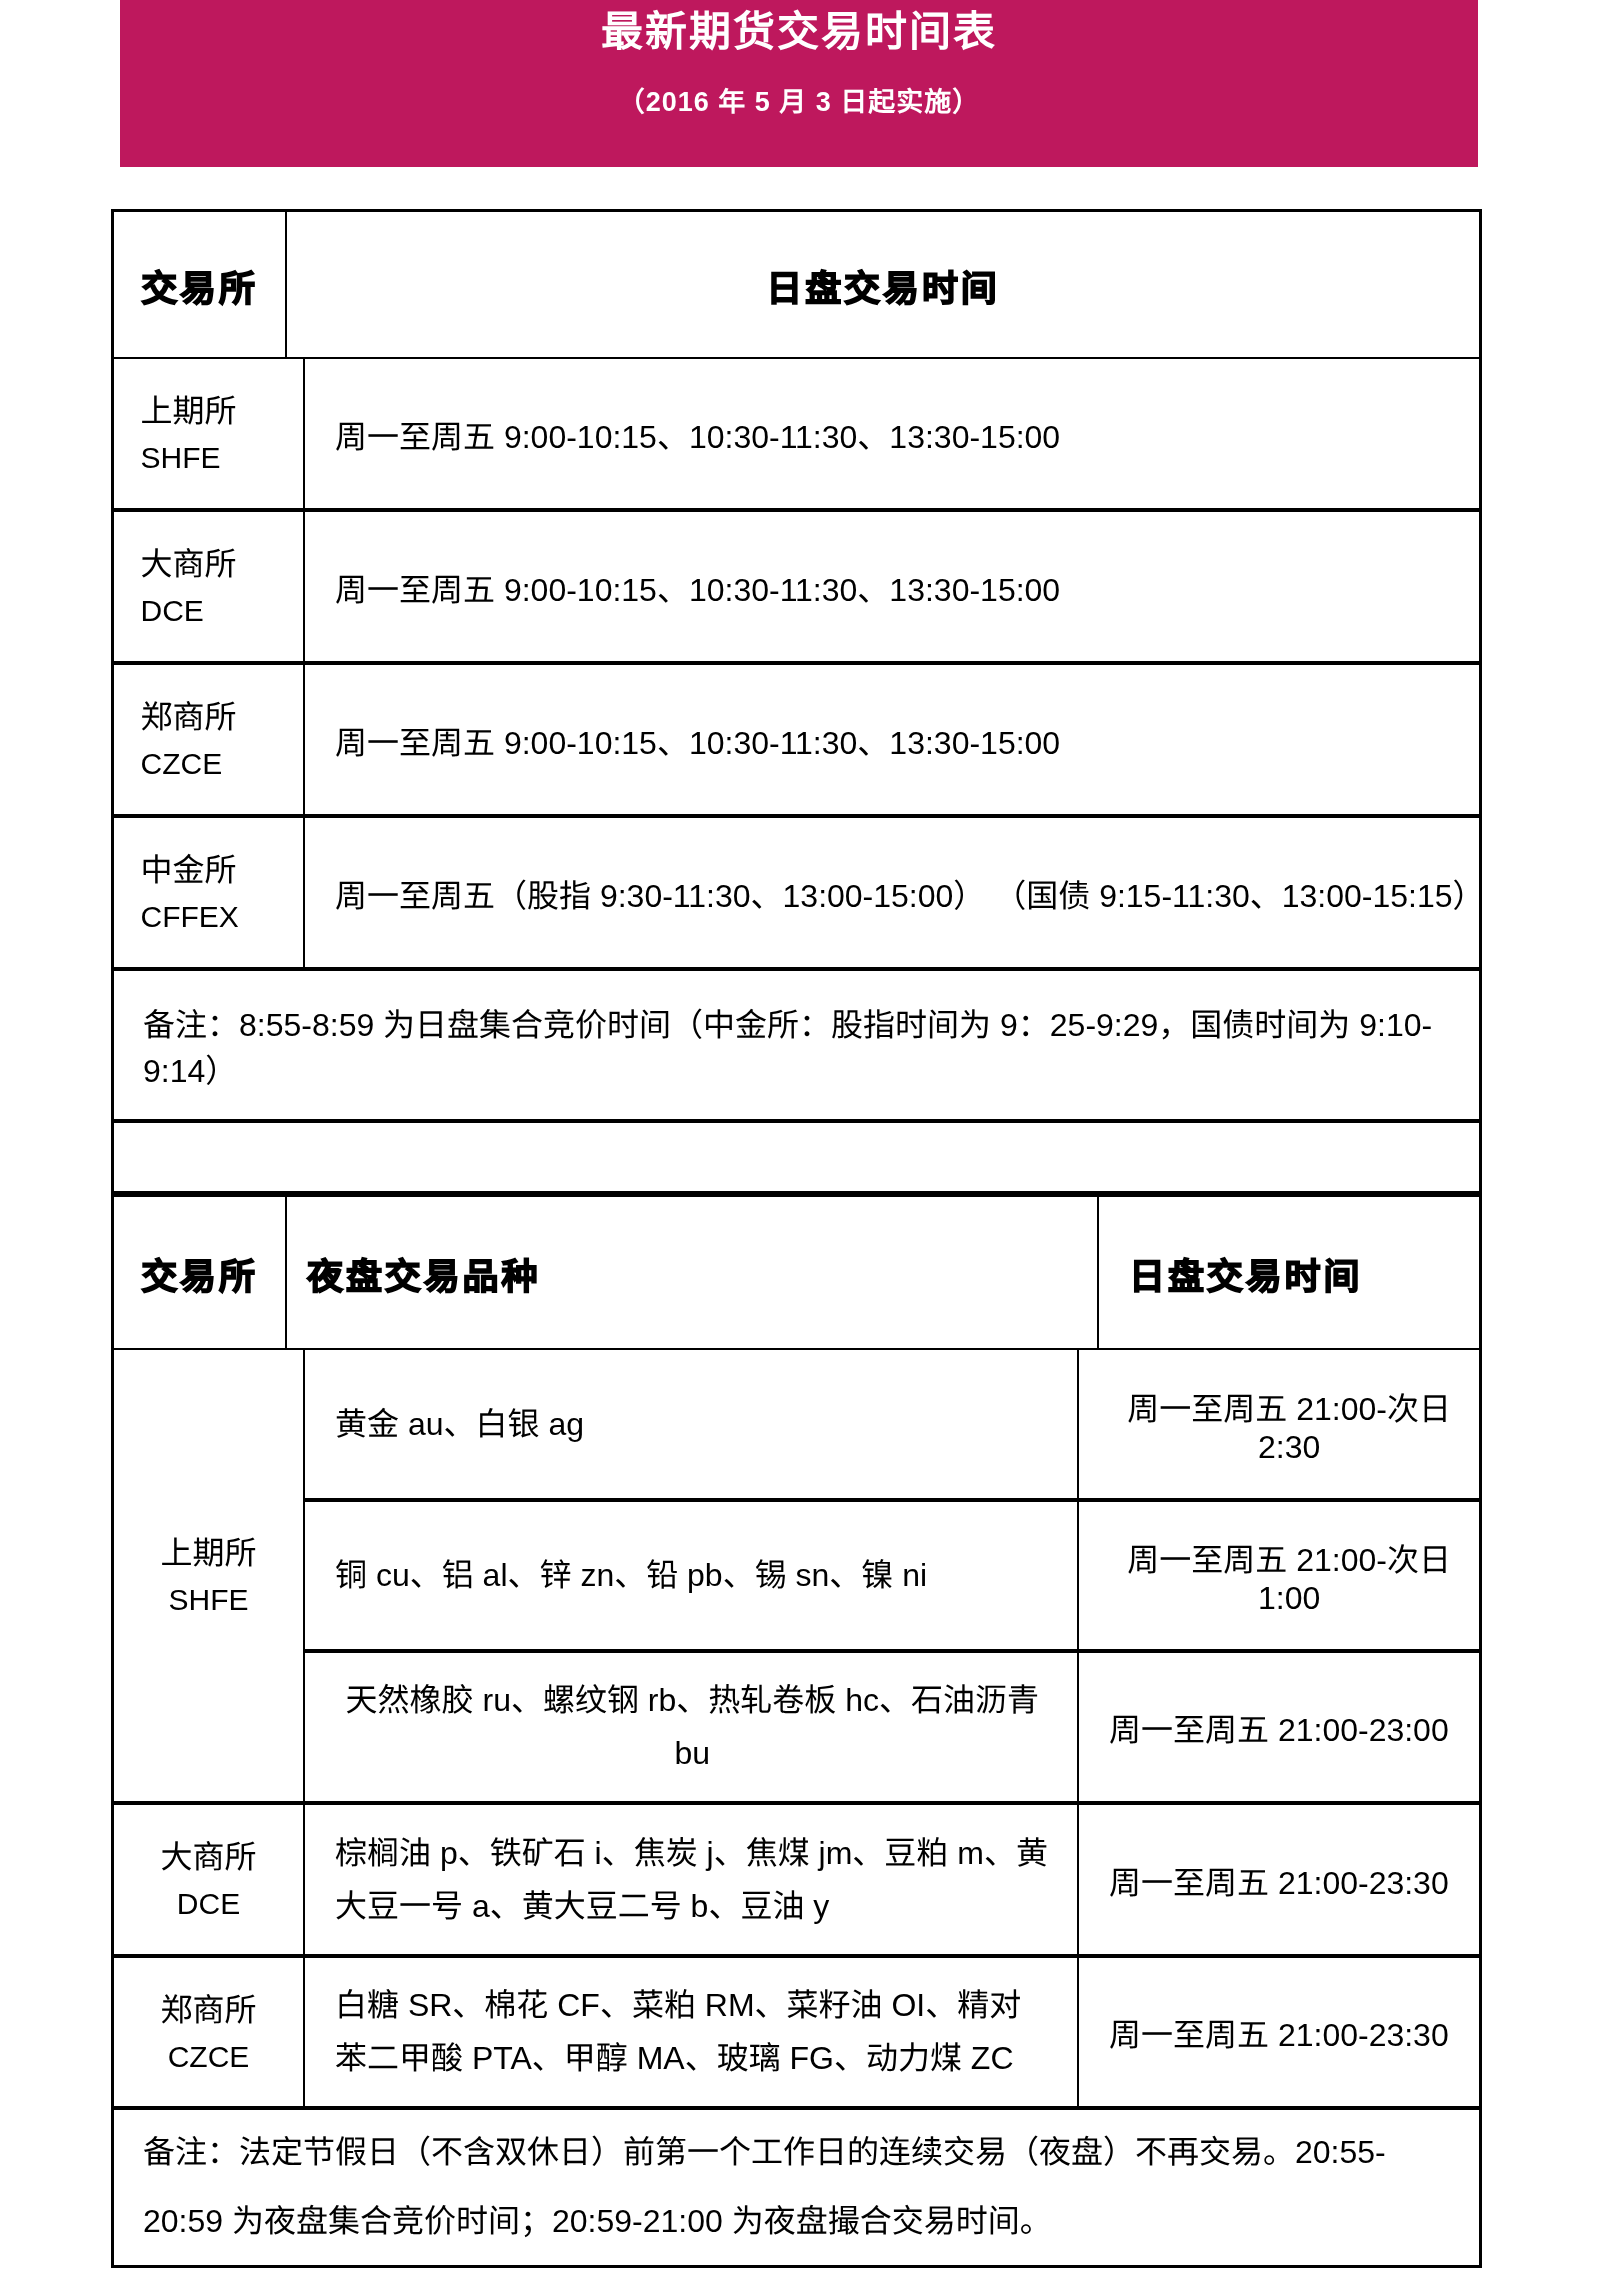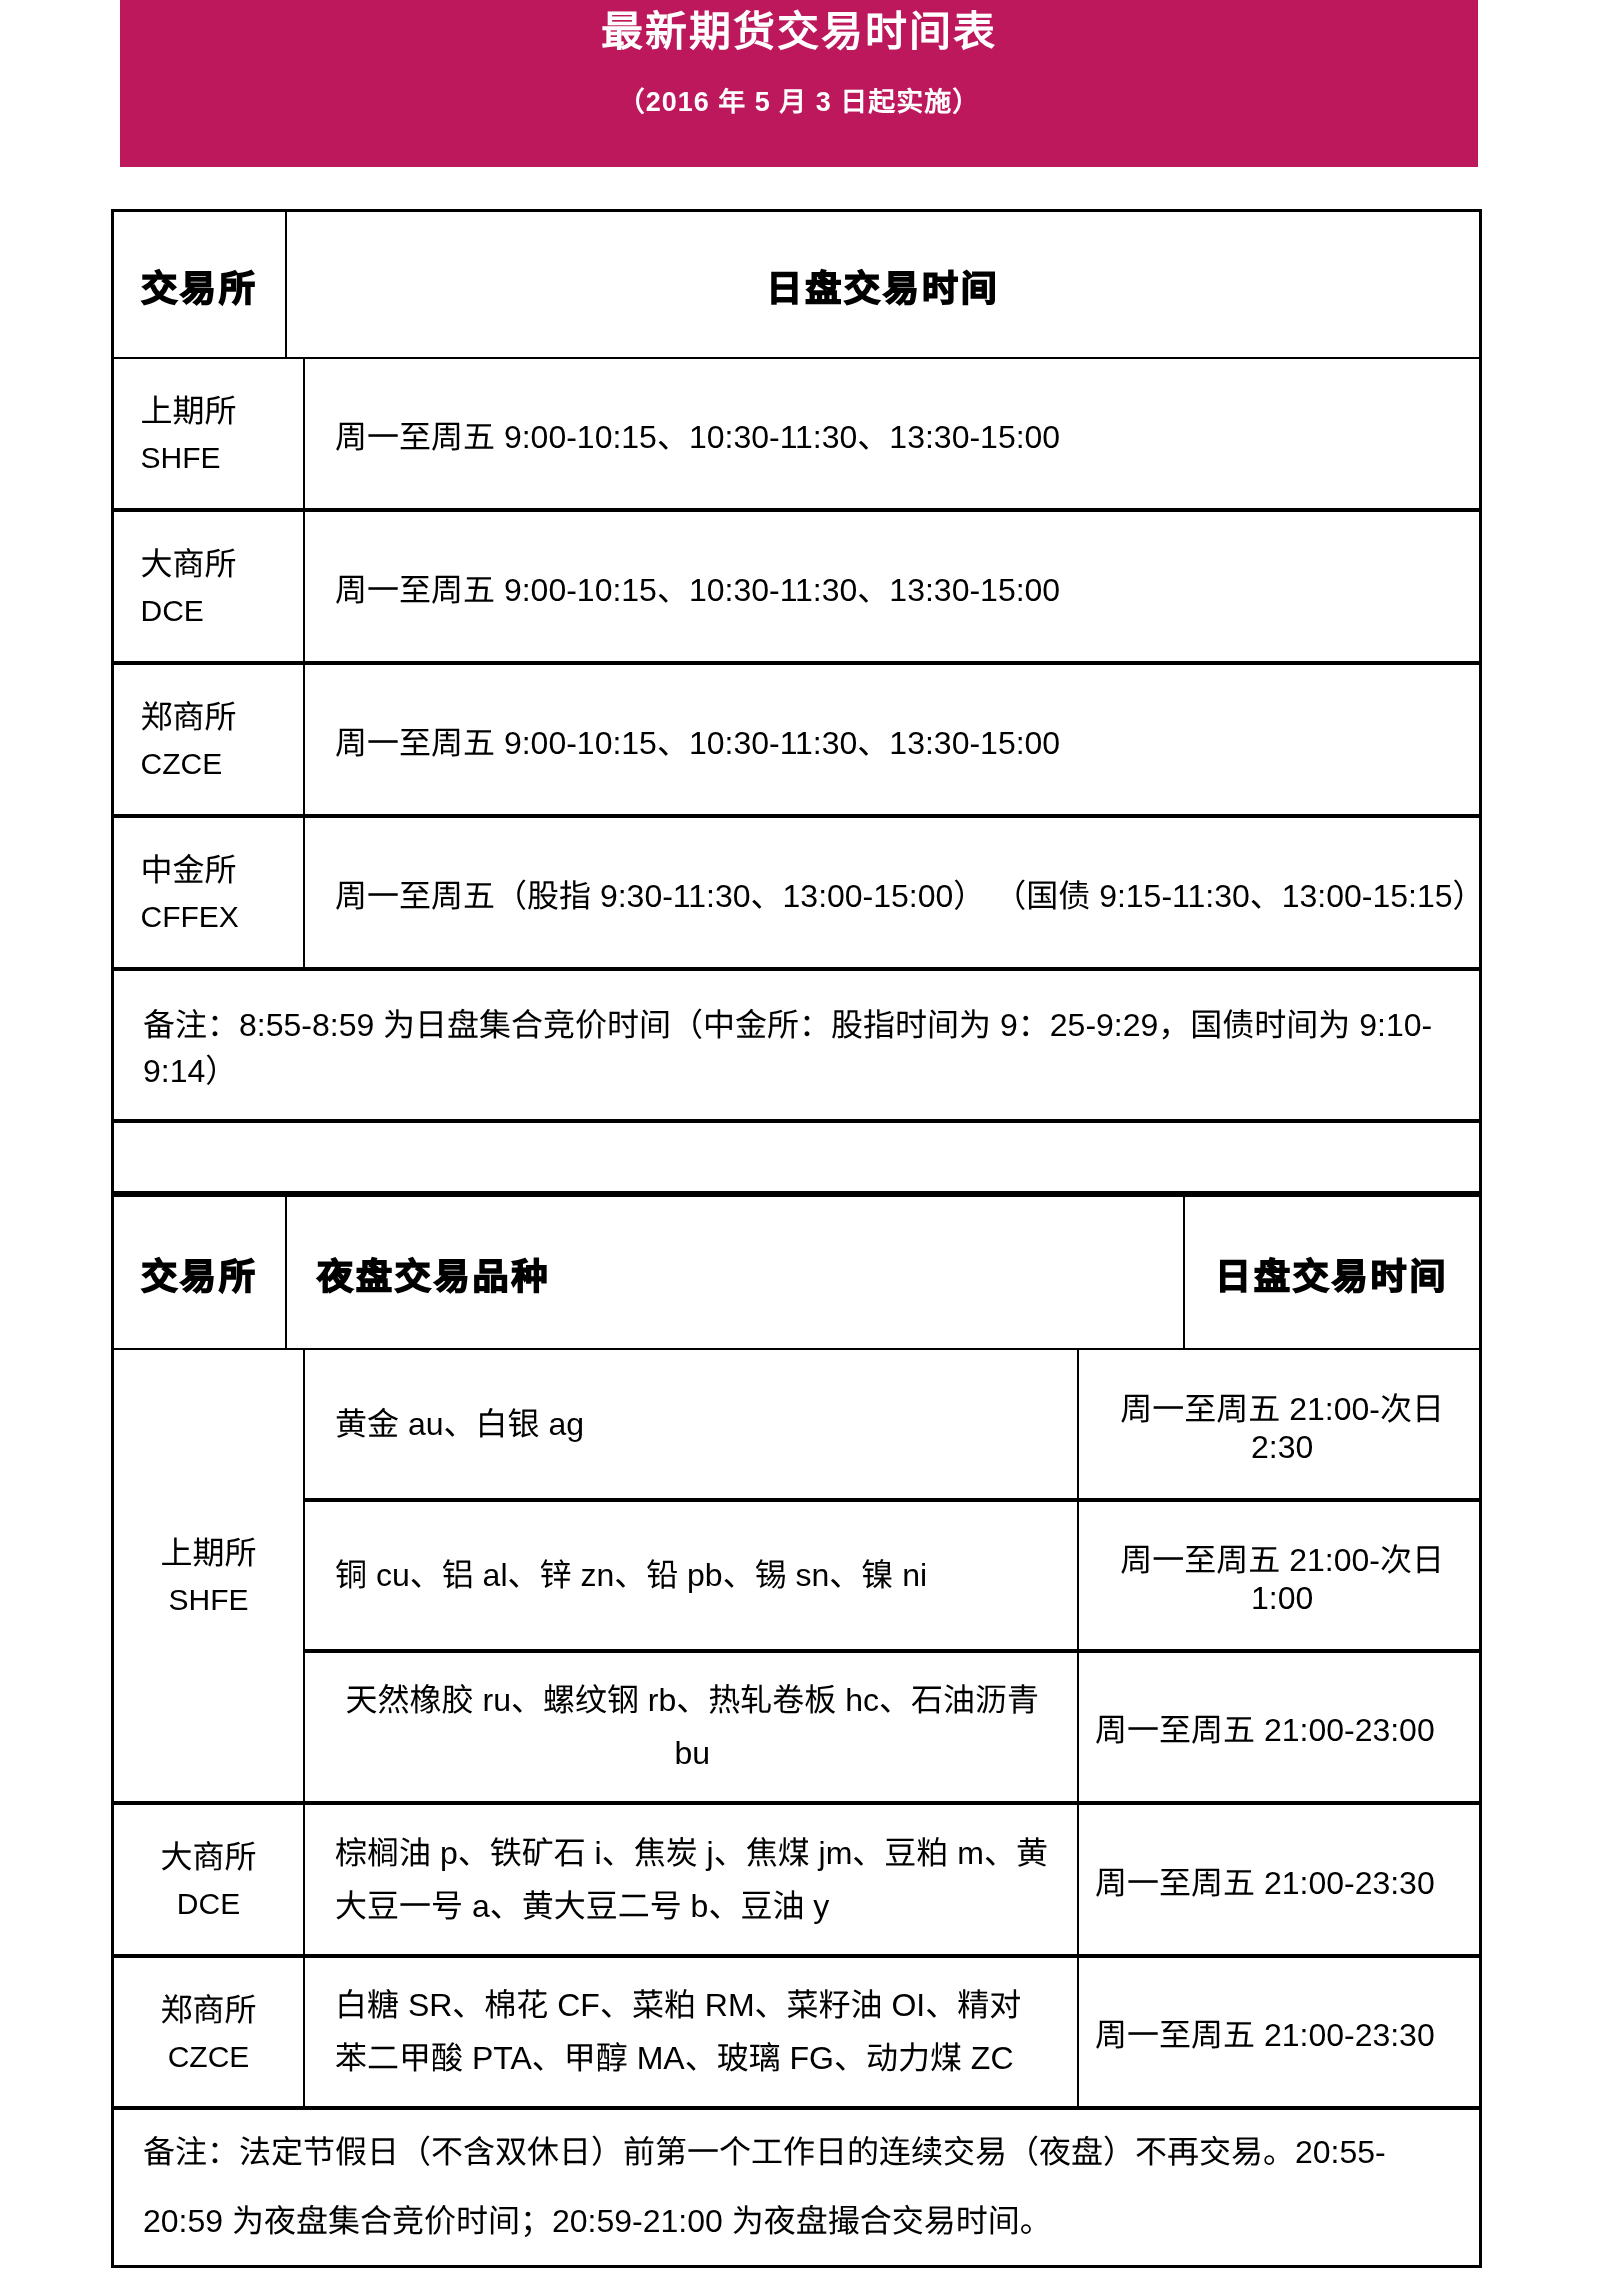--- a/index.html
+++ b/index.html
@@ -28,25 +28,25 @@
   .header-row{border-bottom:2.9px solid #000;}
   .cell{box-sizing:border-box;display:flex;align-items:center;}
   
   .hc{font-weight:900;font-size:36px;letter-spacing:2.9px;-webkit-text-stroke:1.6px #000;}
   
   .c-exch{width:191px;border-right:2.9px solid #000;flex-direction:column;justify-content:center;align-items:flex-start;padding-left:26.5px;font-size:32px;line-height:1.5;}
   .c-exch .code{font-size:30px;}
   .day-table .c-wide{flex:1;padding-left:30px;font-size:32px;}
   .c-exch.centered{align-items:center;padding-left:0;text-align:center;}
   .c-prod{width:774px;border-right:2.9px solid #000;padding:0 27.4px 0 30px;font-size:32px;line-height:1.65;}
-  .c-nhours{flex:1;padding-left:16px;padding-right:9.8px;font-size:32px;}
+  .c-nhours{flex:1;padding-left:30px;padding-right:9.8px;font-size:32px;}
   
   .hcell-exch{width:173px;border-right:2.9px solid #000;justify-content:center;}
   .day-table .hcell-wide{flex:1;justify-content:center;}
-  .night-table .hcell-prod{width:898px;border-right:2.9px solid #000;padding-left:30px;}
+  .night-table .hcell-prod{width:812px;border-right:2.9px solid #000;padding-left:20px;}
   .night-table .hcell-hours{flex:1;padding-left:30px;}
   
   .day-header{height:147px;}
   .day-r{height:153px;}
   .day-note{height:152px;padding-left:29px;padding-right:34px;font-size:32px;align-items:center;display:flex;}
   .day-spacer{height:67px;border-bottom:none;}
   .night-header{height:153px;}
   .shfe-block{height:455px;display:flex;box-sizing:border-box;border-bottom:4.9px solid #000;}
   .subrows{flex:1;display:flex;flex-direction:column;}
   .subrow{display:flex;box-sizing:border-box;border-bottom:4.9px solid #000;height:152px;text-align:center;}

